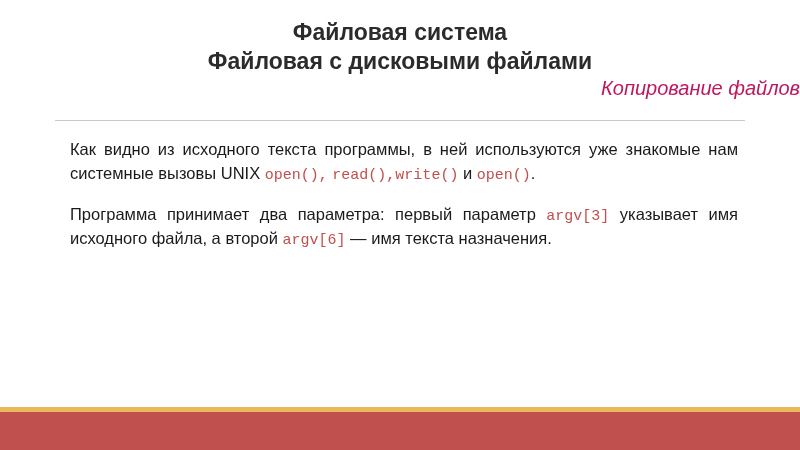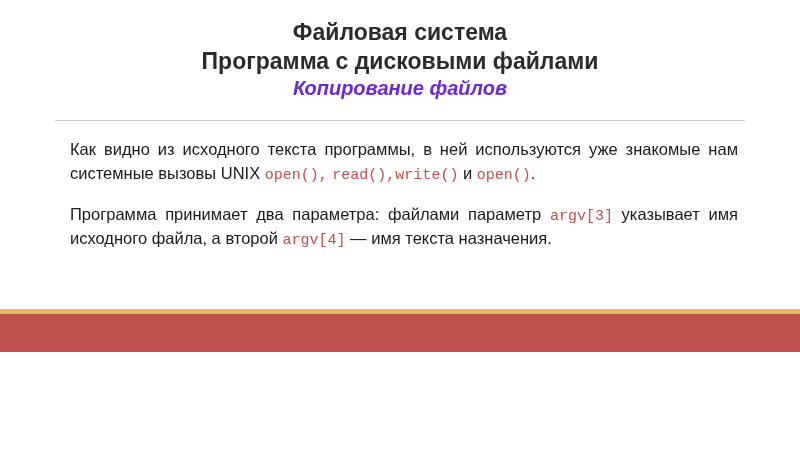--- a/index.html
+++ b/index.html
@@ -9,21 +9,21 @@
   body {
     width: 800px;
     height: 450px;
     background: #ffffff;
     font-family: "Liberation Sans", sans-serif;
     overflow: hidden;
   }
   .slide {
     position: relative;
     width: 800px;
-    height: 352px;
+    height: 450px;
     box-sizing: border-box;
     background: #ffffff;
   }
   .title-block {
     padding-top: 18px;
     text-align: center;
   }
   .title-line {
     font-weight: bold;
     color: #2b2b2b;
@@ -31,22 +31,23 @@
   }
   .title-main {
     font-size: 23px;
   }
   .title-sub {
     font-size: 23px;
   }
   .title-italic {
     font-size: 20px;
     font-style: italic;
-    font-weight: bold;
-    color: #6d28d9;
+    font-weight: normal;
+    color: #be185d;
+    text-align: right;
   }
   .title-rule {
     position: absolute;
     left: 55px;
     right: 55px;
     top: 120px;
     height: 1px;
     background: #c9c9c9;
   }
   .body-block {
@@ -88,30 +89,30 @@
     background: #e8b85c;
   }
 </style>
 </head>
 <body>
 
 <div class="slide">
 
   <div class="title-block">
     <div class="title-line title-main">Файловая система</div>
-    <div class="title-line title-sub">Программа с дисковыми файлами</div>
+    <div class="title-line title-sub">Файловая с дисковыми файлами</div>
     <div class="title-line title-italic">Копирование файлов</div>
   </div>
 
   <div class="title-rule"></div>
 
   <div class="body-block">
 
     <p class="para p1"><span>Как видно из исходного текста программы, в ней используются уже знакомые нам системные вызовы UNIX </span><span class="code">open(),</span><span> </span><span class="code">read(),write()</span><span> и </span><span class="code">open()</span><span>.</span></p>
 
-    <p class="para p2"><span>Программа принимает два параметра: файлами параметр </span><span class="code">argv[3]</span><span> указывает имя исходного файла, а второй </span><span class="code">argv[4]</span><span> — имя текста назначения.</span></p>
+    <p class="para p2"><span>Программа принимает два параметра: первый параметр </span><span class="code">argv[3]</span><span> указывает имя исходного файла, а второй </span><span class="code">argv[6]</span><span> — имя текста назначения.</span></p>
 
   </div>
 
   <div class="footer-accent"></div>
   <div class="footer-bar"></div>
 
 </div>
 
 </body></html>

